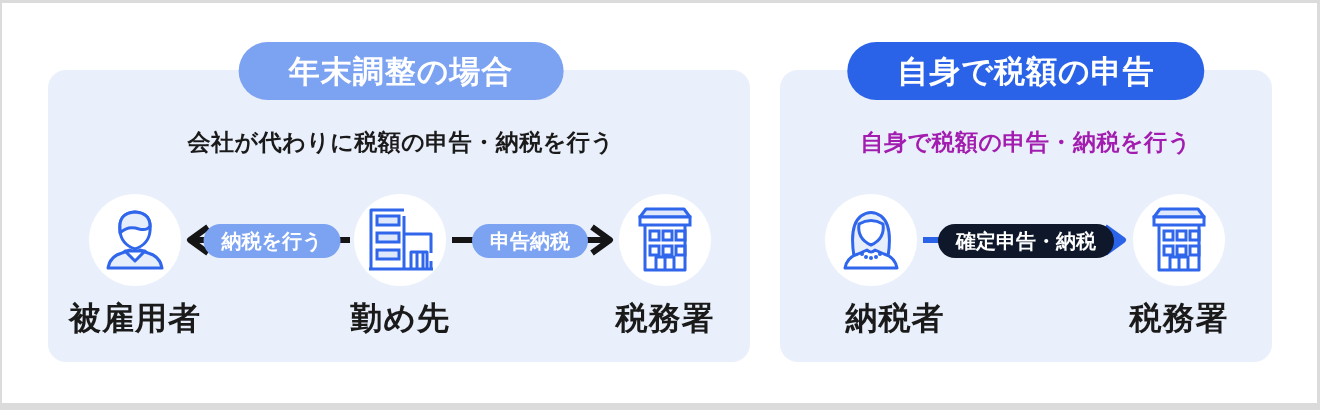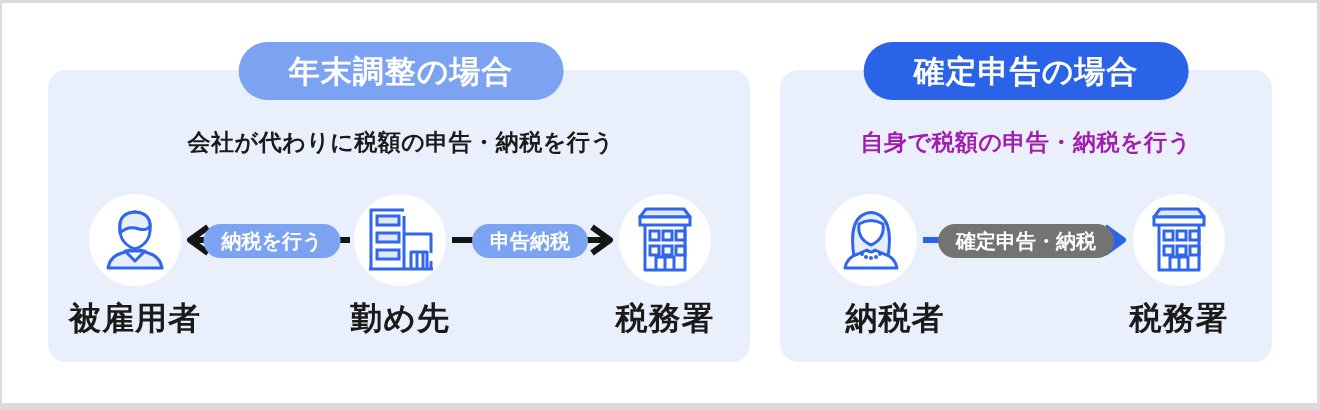--- a/index.html
+++ b/index.html
@@ -34,21 +34,21 @@
     position:absolute;top:294px;font-size:32px;font-weight:700;color:#1a1a1a;
     white-space:nowrap;transform:translateX(-50%);z-index:2;letter-spacing:1px;
   }
   .arrow-svg{position:absolute;top:217px;height:40px;z-index:2;}
   .arrow-pill{
     position:absolute;top:221px;height:34px;line-height:34px;border-radius:17px;
     color:#fff;font-size:20px;font-weight:700;padding:0 18px;white-space:nowrap;
     transform:translateX(-50%);z-index:3;
   }
   .arrow-pill.lite{background:#7CA2F2;}
-  .arrow-pill.dark{background:#737373;}
+  .arrow-pill.dark{background:#0f172a;}
 </style>
 </head>
 <body>
 
 <div class="card">
 
   <div class="panel left"></div>
 
   <div class="header-pill lite">
     <span>年末調整の場合</span>
@@ -104,21 +104,21 @@
       <rect x="44" y="52" width="9" height="9" fill="none" stroke="#2F66EC" stroke-width="3"></rect>
       <rect x="57" y="52" width="9" height="9" fill="none" stroke="#2F66EC" stroke-width="3"></rect>
       <path d="M37 76 V63 h18 v13 M46 63 v13" fill="none" stroke="#2F66EC" stroke-width="3" stroke-linejoin="round"></path>
     </svg>
   </div>
   <div class="node-label" style="left:663px;">税務署</div>
 
   <div class="panel right"></div>
 
   <div class="header-pill dark">
-    <span>確定申告の場合</span>
+    <span>自身で税額の申告</span>
   </div>
 
   <div class="subtitle blue">自身で税額の申告・納税を行う</div>
 
   <div class="node-circle" style="left:823px;">
     <svg viewBox="0 0 92 92" aria-hidden="true">
       <path d="M30 68 q-7 -36 6 -46 q10 -7 20 0 q13 10 6 46 z" fill="#E7EEFB" stroke="#2F66EC" stroke-width="3" stroke-linejoin="round"></path>
       <path d="M20 74 q2 -11 13 -14 l9 -4 q4 4 8 0 l9 4 q11 3 13 14 z" fill="#ffffff" stroke="#2F66EC" stroke-width="3" stroke-linejoin="round"></path>
       <path d="M34 30 q12 -7 24 0 q2 15 -12 21 q-14 -6 -12 -21 z" fill="#ffffff" stroke="#2F66EC" stroke-width="3" stroke-linejoin="round"></path>
       <g fill="#2F66EC">

